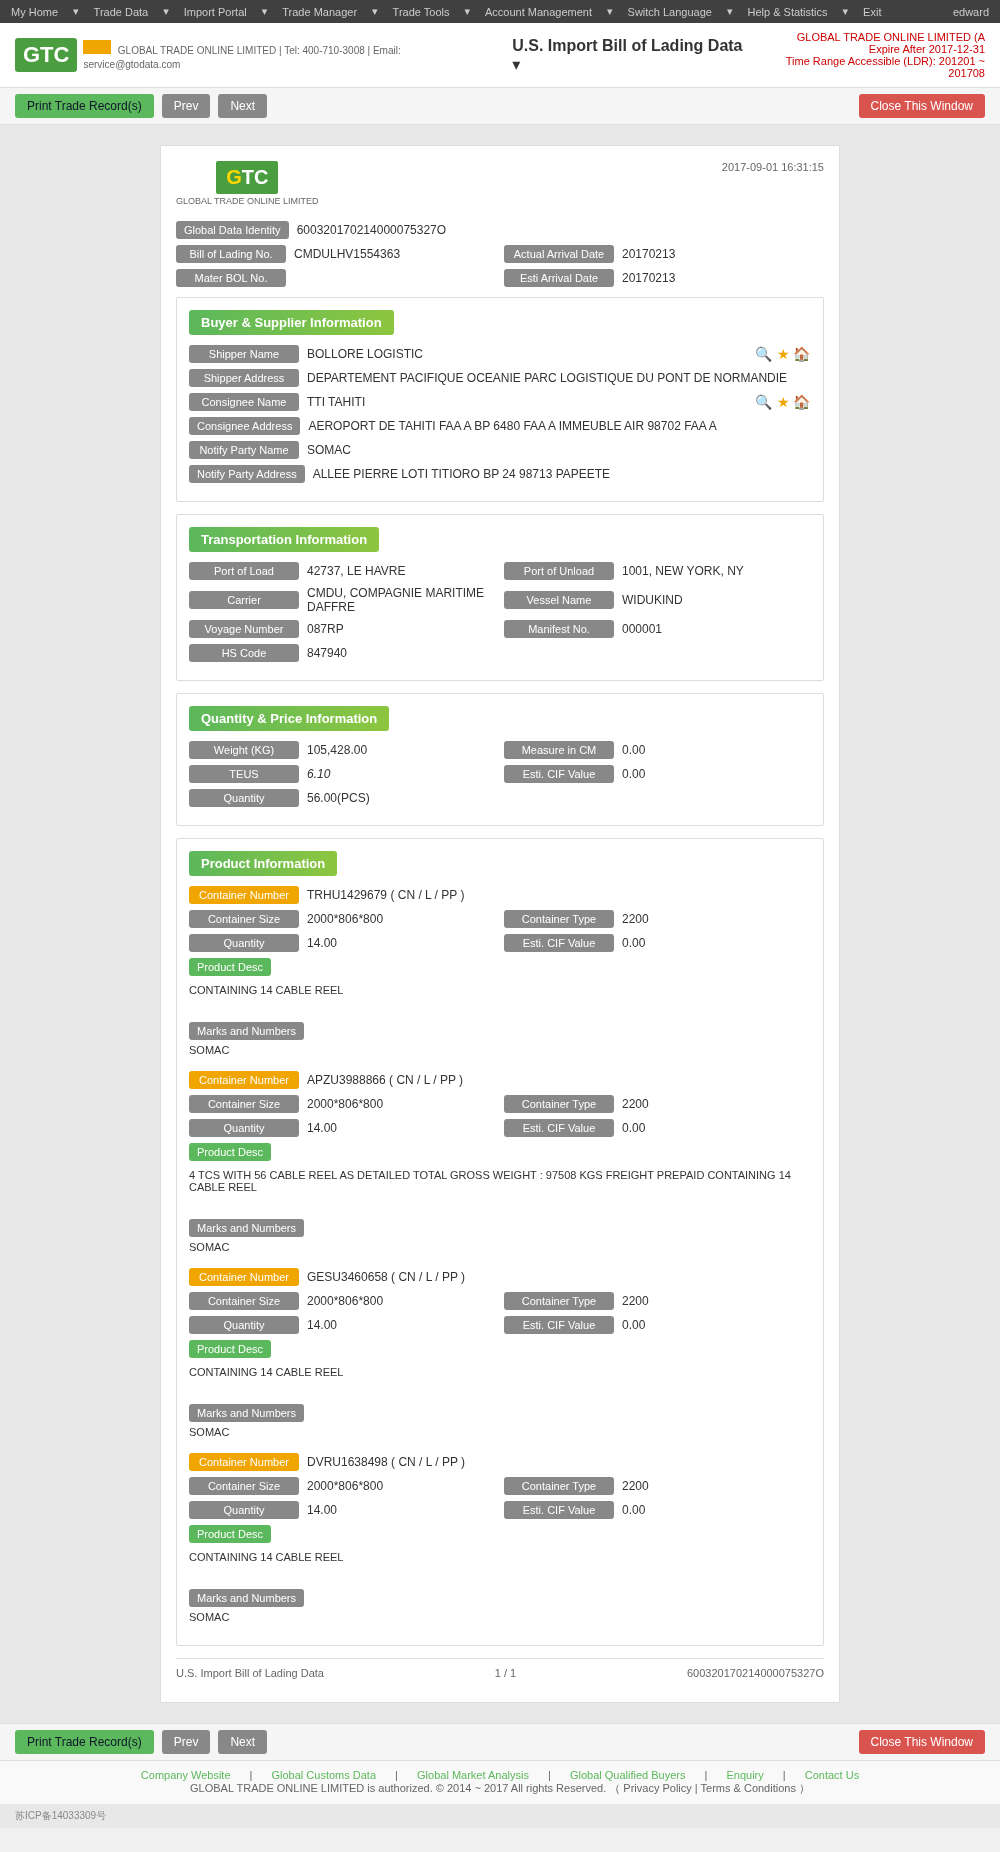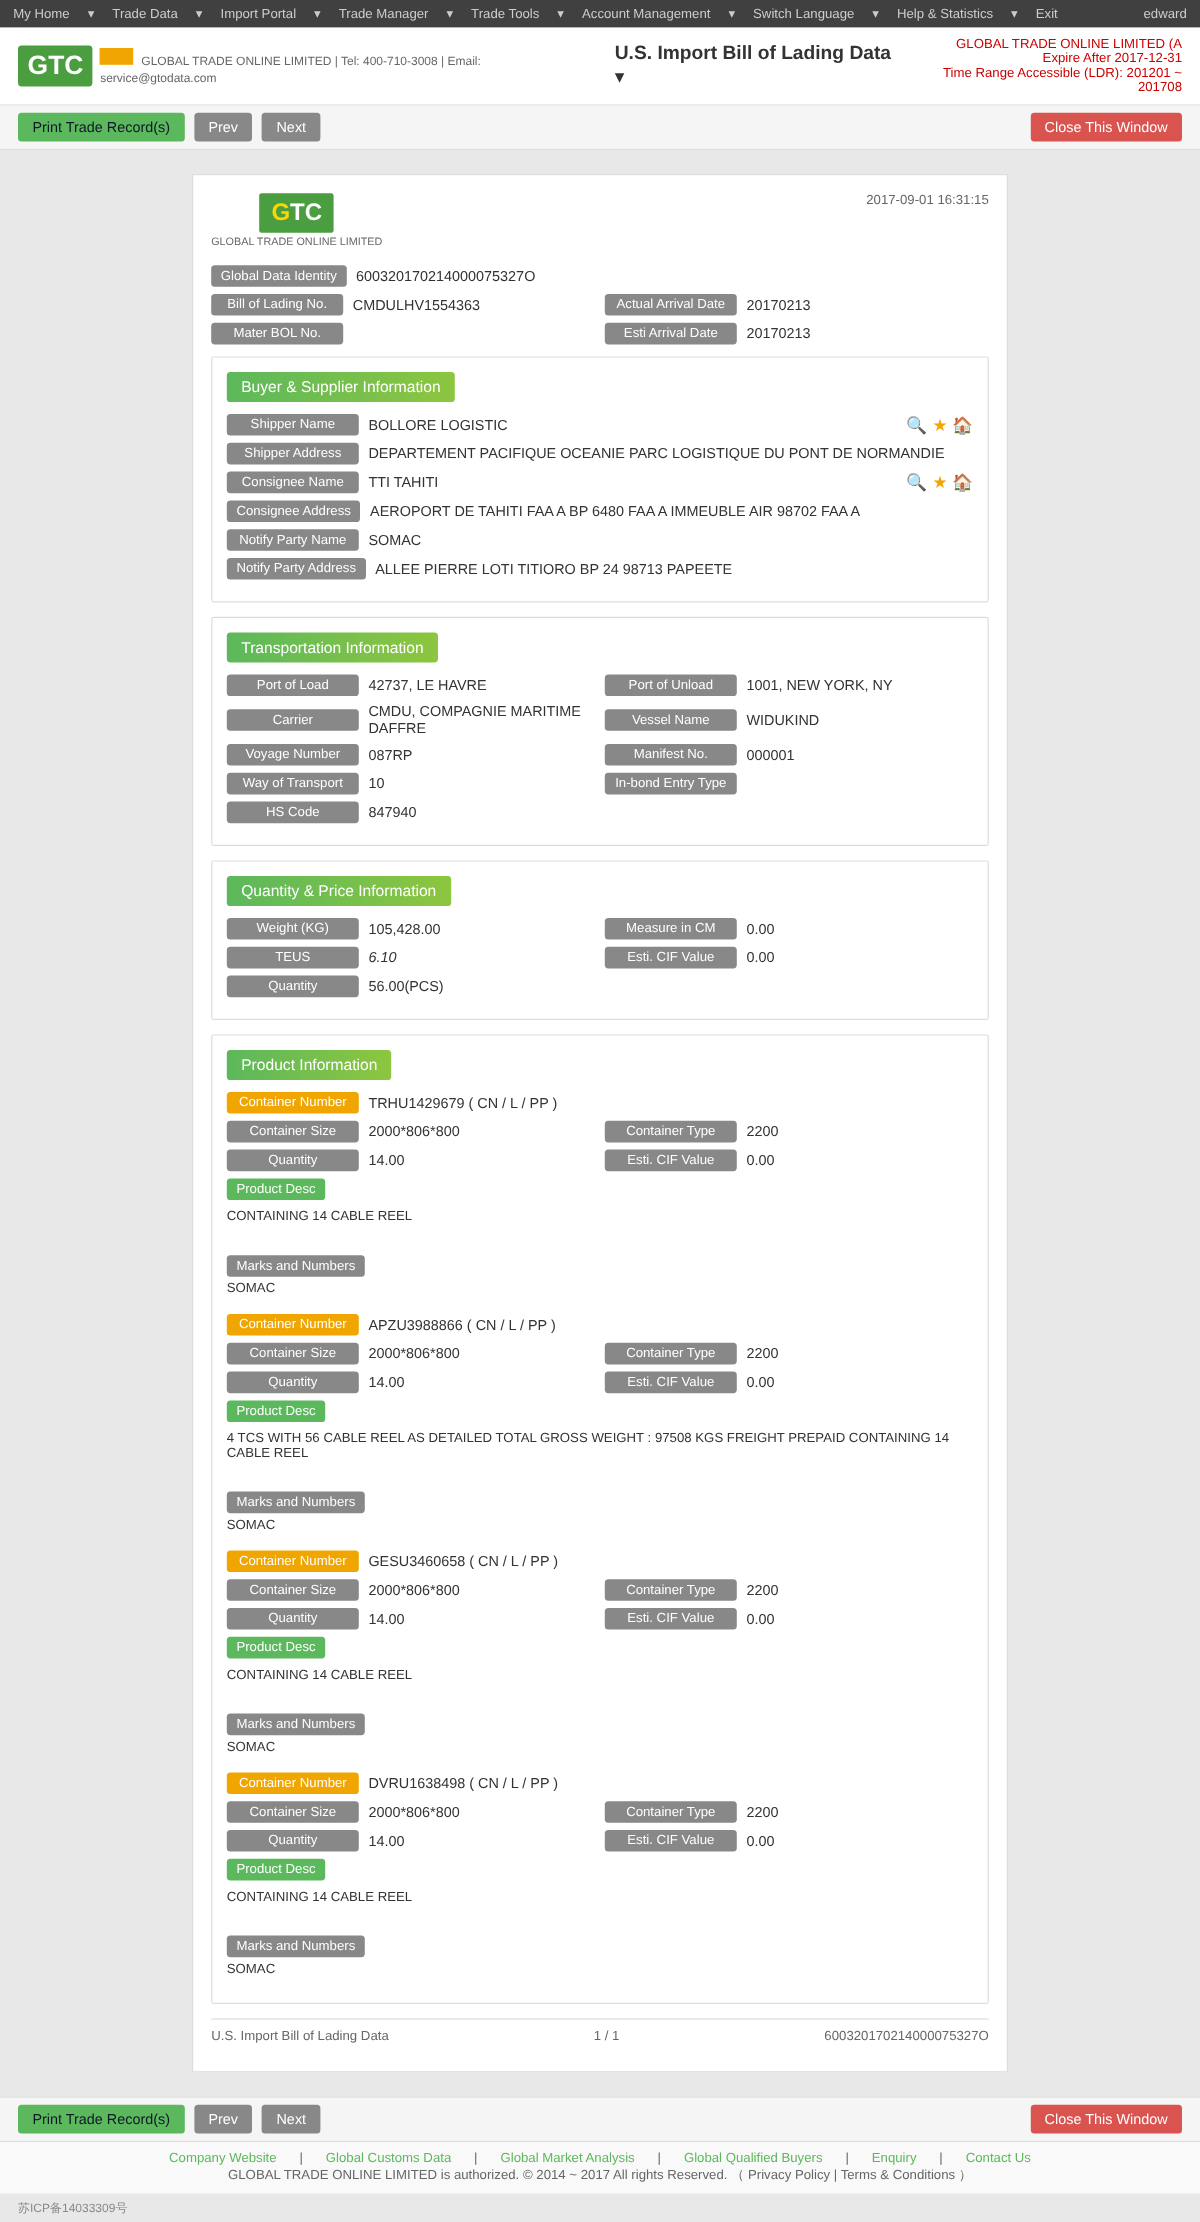--- a/index.html
+++ b/index.html
@@ -31,21 +31,21 @@
     .content-logo-sub { font-size: 9px; color: #666; margin-top: 2px; }
     .content-datetime { font-size: 11px; color: #666; }
 
     
     .field-row { display: flex; align-items: center; margin-bottom: 6px; gap: 8px; }
     .field-label { background: #888; color: white; padding: 3px 8px; border-radius: 3px; font-size: 11px; min-width: 110px; text-align: center; white-space: nowrap; }
     .field-label-orange { background: #f0a500; color: white; padding: 3px 8px; border-radius: 3px; font-size: 11px; min-width: 110px; text-align: center; white-space: nowrap; }
     .field-value { font-size: 12px; color: #333; flex: 1; }
 
     
-    .section-header { background: linear-gradient(to right, #5cb85c, #8dc63f); color: white; padding: 5px 12px; border-radius: 3px; font-size: 13px; font-weight: normal; margin-bottom: 10px; display: inline-block; }
+    .section-header { background: linear-gradient(to right, #5cb85c, #8dc63f); color: white; padding: 5px 12px; border-radius: 3px; font-size: 13px; font-weight: bold; margin-bottom: 10px; display: inline-block; }
     .section-box { border: 1px solid #ddd; padding: 12px; margin-bottom: 12px; border-radius: 2px; }
 
     
     .icons-row { display: inline-flex; gap: 4px; margin-left: 5px; }
     .icon-search { color: #888; cursor: pointer; font-size: 14px; }
     .icon-star { color: #f0a500; cursor: pointer; font-size: 14px; }
     .icon-home { color: #5cb85c; cursor: pointer; font-size: 14px; }
     
     
     .page-footer { display: flex; justify-content: space-between; align-items: center; padding: 8px 0; font-size: 11px; color: #666; border-top: 1px solid #ddd; margin-top: 10px; }
@@ -202,26 +202,20 @@
       <span class="field-value">WIDUKIND</span>
     </div>
 
     <div class="field-row">
       <span class="field-label">Voyage Number</span>
       <span class="field-value" style="flex:1;">087RP</span>
       <span class="field-label">Manifest No.</span>
       <span class="field-value">000001</span>
     </div>
 
-    <div class="field-row">
-      <span class="field-label">Way of Transport</span>
-      <span class="field-value" style="flex:1;">10</span>
-      <span class="field-label">In-bond Entry Type</span>
-      <span class="field-value"></span>
-    </div>
 
     <div class="field-row">
       <span class="field-label">HS Code</span>
       <span class="field-value">847940</span>
     </div>
   </div>
 
   <div class="section-box">
     <div class="section-header">Quantity &amp; Price Information</div>
 

